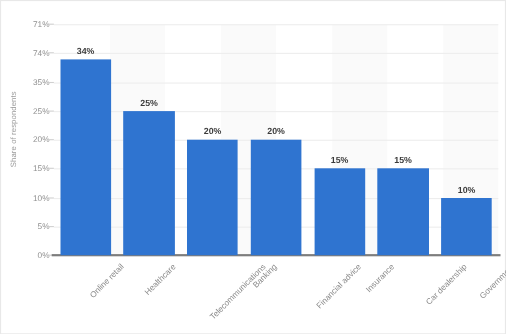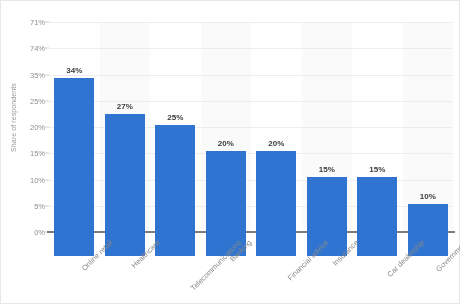--- a/index.html
+++ b/index.html
@@ -118,21 +118,20 @@
 
   
   .bars-layer {
     position: absolute;
     left: 48px;
     top: 21px;
     width: 404px;
     height: 210px;
     display: flex;
     align-items: center;
-    margin-top: 24px;
   }
   .bar-slot {
     flex: 1 1 0;
     height: 100%;
     position: relative;
     display: flex;
     align-items: flex-end;
     justify-content: center;
   }
   .bar {
@@ -230,24 +229,20 @@
     </div>
 
   <div class="x-axis-line"></div>
 
   <div class="bars-layer">
       <div class="bar-slot">
         <div class="bar-value" style="bottom: 181.5px;">34%</div>
         <div class="bar" title="Online retail: 34%" style="height: 178.5px; background: rgb(47, 116, 208);"></div>
       </div>
       <div class="bar-slot">
-        <div class="bar-value" style="bottom: 144.75px;">27%</div>
-        <div class="bar" title="Healthcare: 27%" style="height: 141.75px; background: rgb(47, 116, 208);"></div>
-      </div>
-      <div class="bar-slot">
         <div class="bar-value" style="bottom: 134.25px;">25%</div>
         <div class="bar" title="Telecommunications: 25%" style="height: 131.25px; background: rgb(47, 116, 208);"></div>
       </div>
       <div class="bar-slot">
         <div class="bar-value" style="bottom: 108px;">20%</div>
         <div class="bar" title="Banking: 20%" style="height: 105px; background: rgb(47, 116, 208);"></div>
       </div>
       <div class="bar-slot">
         <div class="bar-value" style="bottom: 108px;">20%</div>
         <div class="bar" title="Financial advice: 20%" style="height: 105px; background: rgb(47, 116, 208);"></div>

